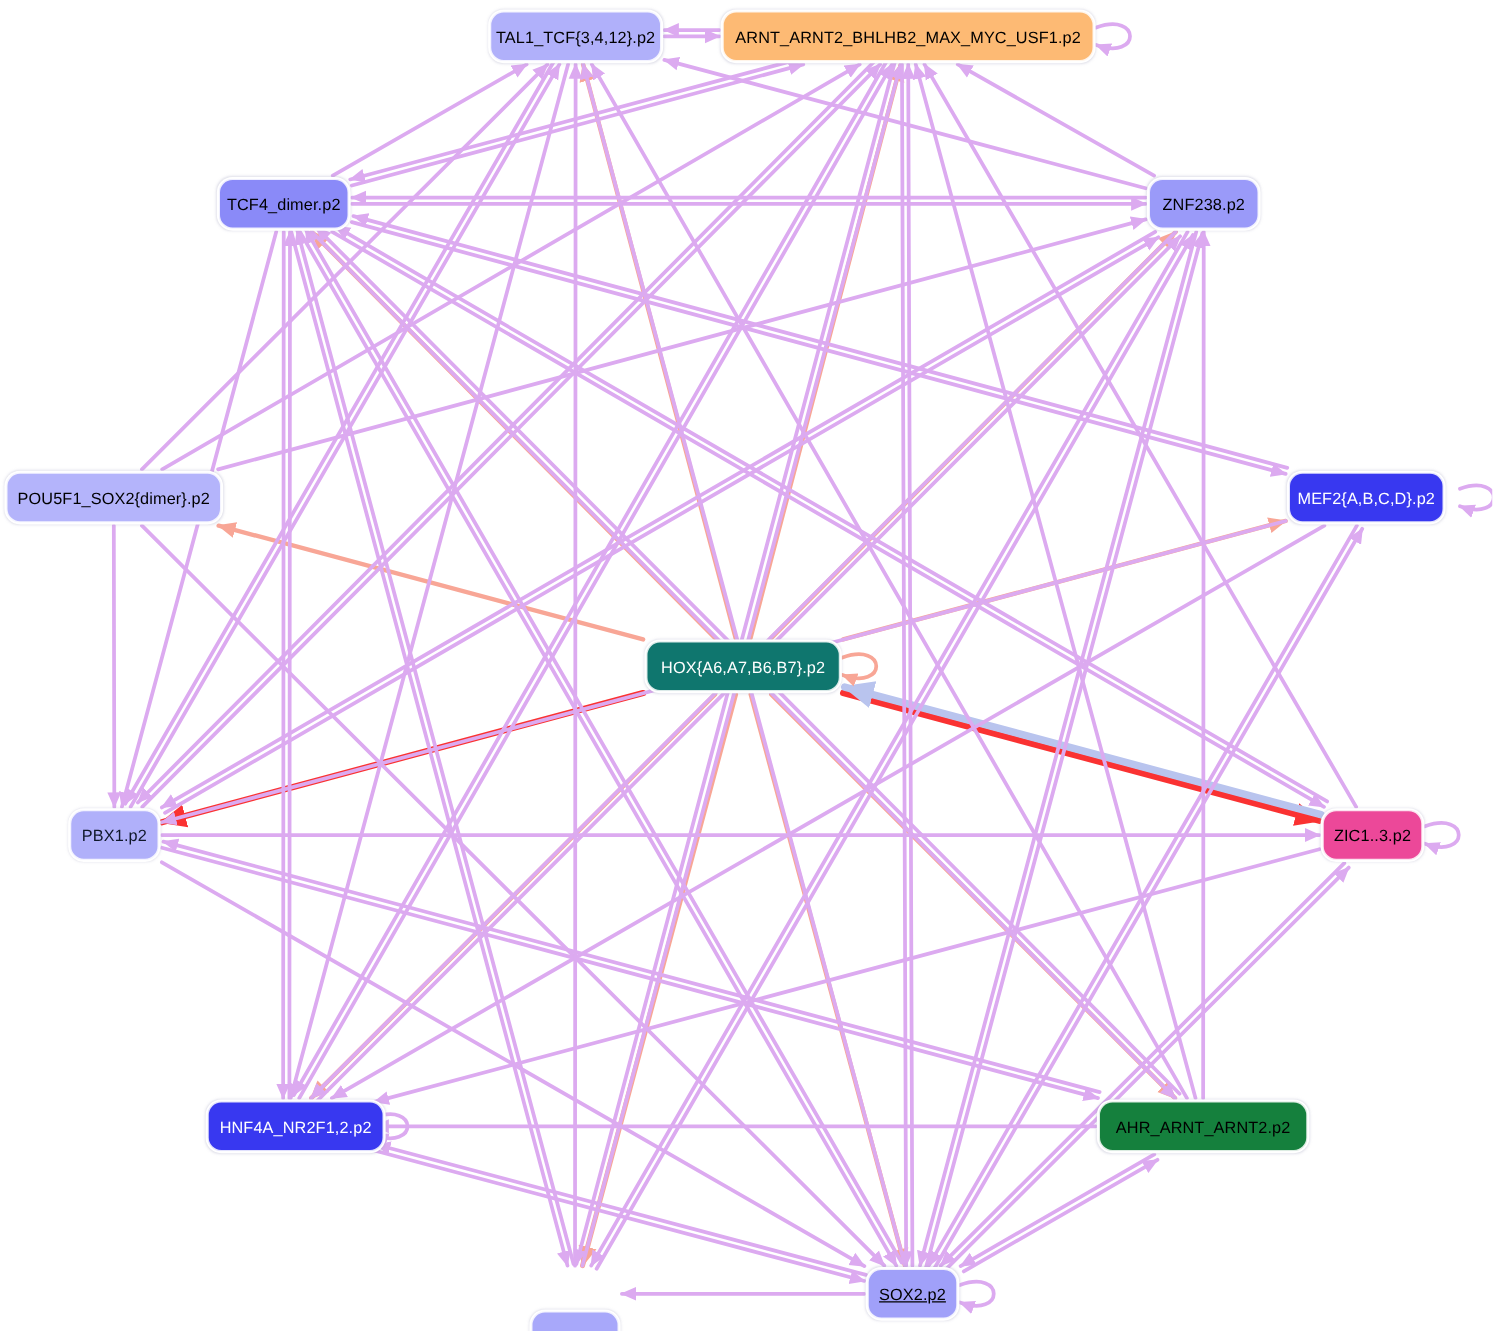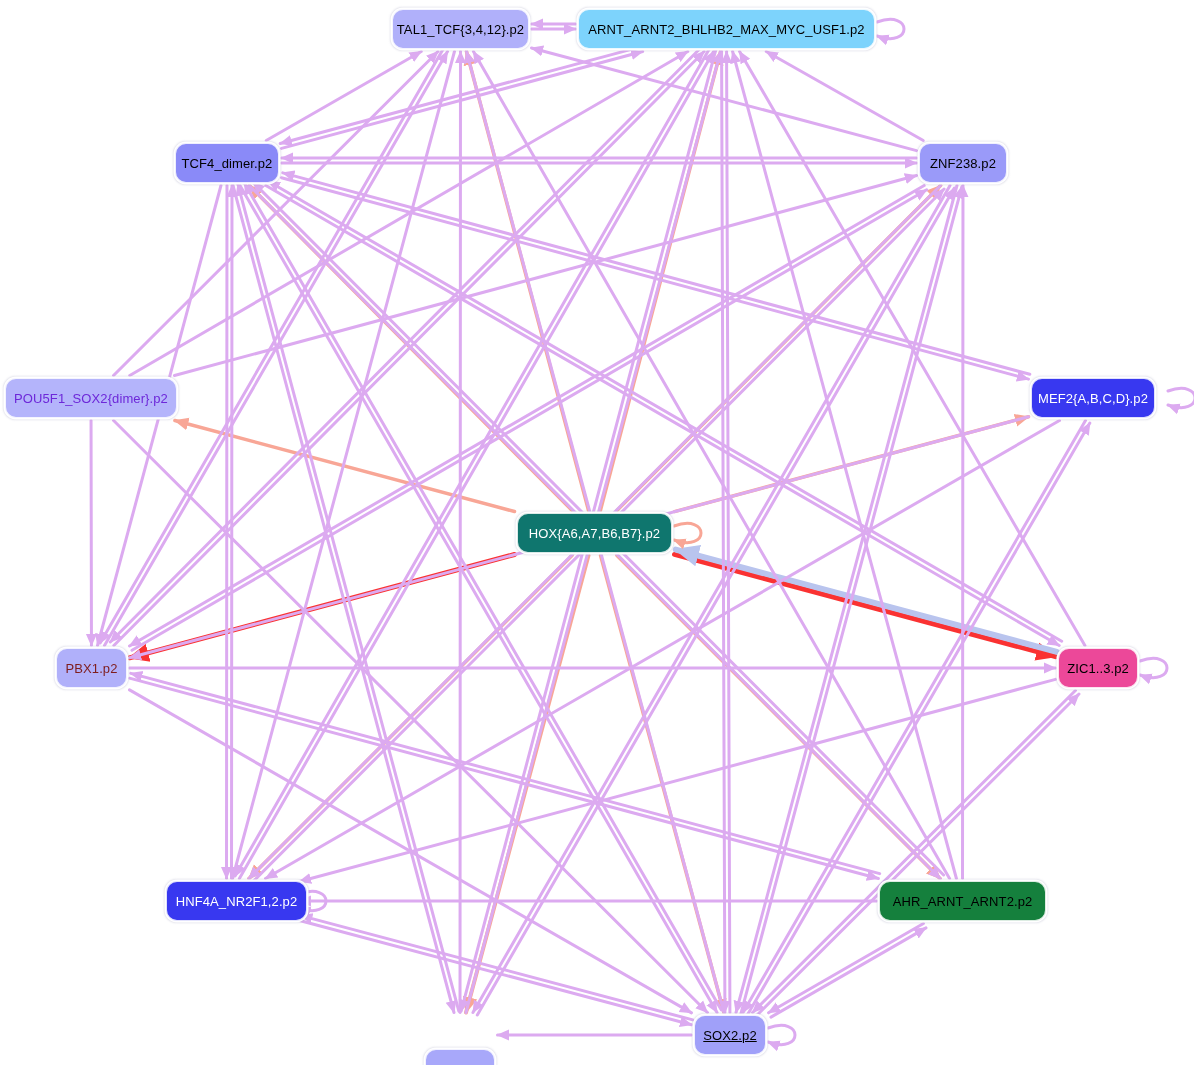--- a/index.html
+++ b/index.html
@@ -157,39 +157,39 @@
       <line x1="709.2610861871519" y1="49.012879778635835" x2="235.0638384807299" y2="876.0128797786358" stroke="#dcaaf0" stroke-width="3" stroke-linecap="round" marker-end="url(#arrow-purple)"></line>
       <line x1="700.5942280679998" y1="47.97558404297588" x2="110.31253792715478" y2="641.9755840429759" stroke="#dcaaf0" stroke-width="3" stroke-linecap="round" marker-end="url(#arrow-purple)"></line>
       <line x1="721.5783105785979" y1="51.51739552096245" x2="724.9217499424151" y2="1012.5173955209625" stroke="#dcaaf0" stroke-width="3" stroke-linecap="round" marker-end="url(#arrow-purple)"></line>
       <line x1="715.7062315608308" y1="50.21961284008394" x2="461.1272057159004" y2="1011.219612840084" stroke="#dcaaf0" stroke-width="3" stroke-linecap="round" marker-end="url(#arrow-purple)"></line>
       <path d="M 877 22 C 913 9 913 49 877 36" fill="none" stroke="#dcaaf0" stroke-width="3" stroke-linecap="round" marker-end="url(#arrow-purple)"></path>
     </svg>
   <div id="node-layer">
       <div class="node" style="left: 392px; top: 9px; width: 137px; height: 40px; background: rgb(176, 176, 250); color: rgb(0, 0, 0);">
         <span class="node-label">TAL1_TCF{3,4,12}.p2</span>
       </div>
-      <div class="node" style="left: 578px; top: 9px; width: 297px; height: 40px; background: #7dd3fc; color: rgb(0, 0, 0);">
+      <div class="node" style="left: 578px; top: 9px; width: 297px; height: 40px; background: #fdba74; color: rgb(0, 0, 0);">
         <span class="node-label">ARNT_ARNT2_BHLHB2_MAX_MYC_USF1.p2</span>
       </div>
       <div class="node" style="left: 175px; top: 143px; width: 104px; height: 40px; background: rgb(138, 138, 248); color: rgb(0, 0, 0);">
         <span class="node-label">TCF4_dimer.p2</span>
       </div>
       <div class="node" style="left: 919px; top: 143px; width: 88px; height: 40px; background: rgb(154, 154, 249); color: rgb(0, 0, 0);">
         <span class="node-label">ZNF238.p2</span>
       </div>
-      <div class="node" style="left: 5px; top: 378px; width: 172px; height: 40px; background: rgb(180, 180, 251); color: #6d28d9;">
+      <div class="node" style="left: 5px; top: 378px; width: 172px; height: 40px; background: rgb(180, 180, 251); color: #000000;">
         <span class="node-label">POU5F1_SOX2{dimer}.p2</span>
       </div>
       <div class="node" style="left: 1031px; top: 378px; width: 124px; height: 40px; background: rgb(56, 56, 240); color: rgb(255, 255, 255);">
         <span class="node-label">MEF2{A,B,C,D}.p2</span>
       </div>
       <div class="node" style="left: 517px; top: 513px; width: 155px; height: 40px; background: #0f766e; color: rgb(255, 255, 255);">
         <span class="node-label">HOX{A6,A7,B6,B7}.p2</span>
       </div>
-      <div class="node" style="left: 56px; top: 648px; width: 71px; height: 40px; background: rgb(176, 176, 250); color: #7f1d1d;">
+      <div class="node" style="left: 56px; top: 648px; width: 71px; height: 40px; background: rgb(176, 176, 250); color: #0f172a;">
         <span class="node-label">PBX1.p2</span>
       </div>
       <div class="node" style="left: 1058px; top: 648px; width: 80px; height: 40px; background: #ec4899; color: rgb(0, 0, 0);">
         <span class="node-label">ZIC1..3.p2</span>
       </div>
       <div class="node" style="left: 166px; top: 881px; width: 141px; height: 40px; background: rgb(56, 56, 240); color: rgb(255, 255, 255);">
         <span class="node-label">HNF4A_NR2F1,2.p2</span>
       </div>
       <div class="node" style="left: 879px; top: 881px; width: 167px; height: 40px; background: #15803d; color: rgb(0, 0, 0);">
         <span class="node-label">AHR_ARNT_ARNT2.p2</span>

